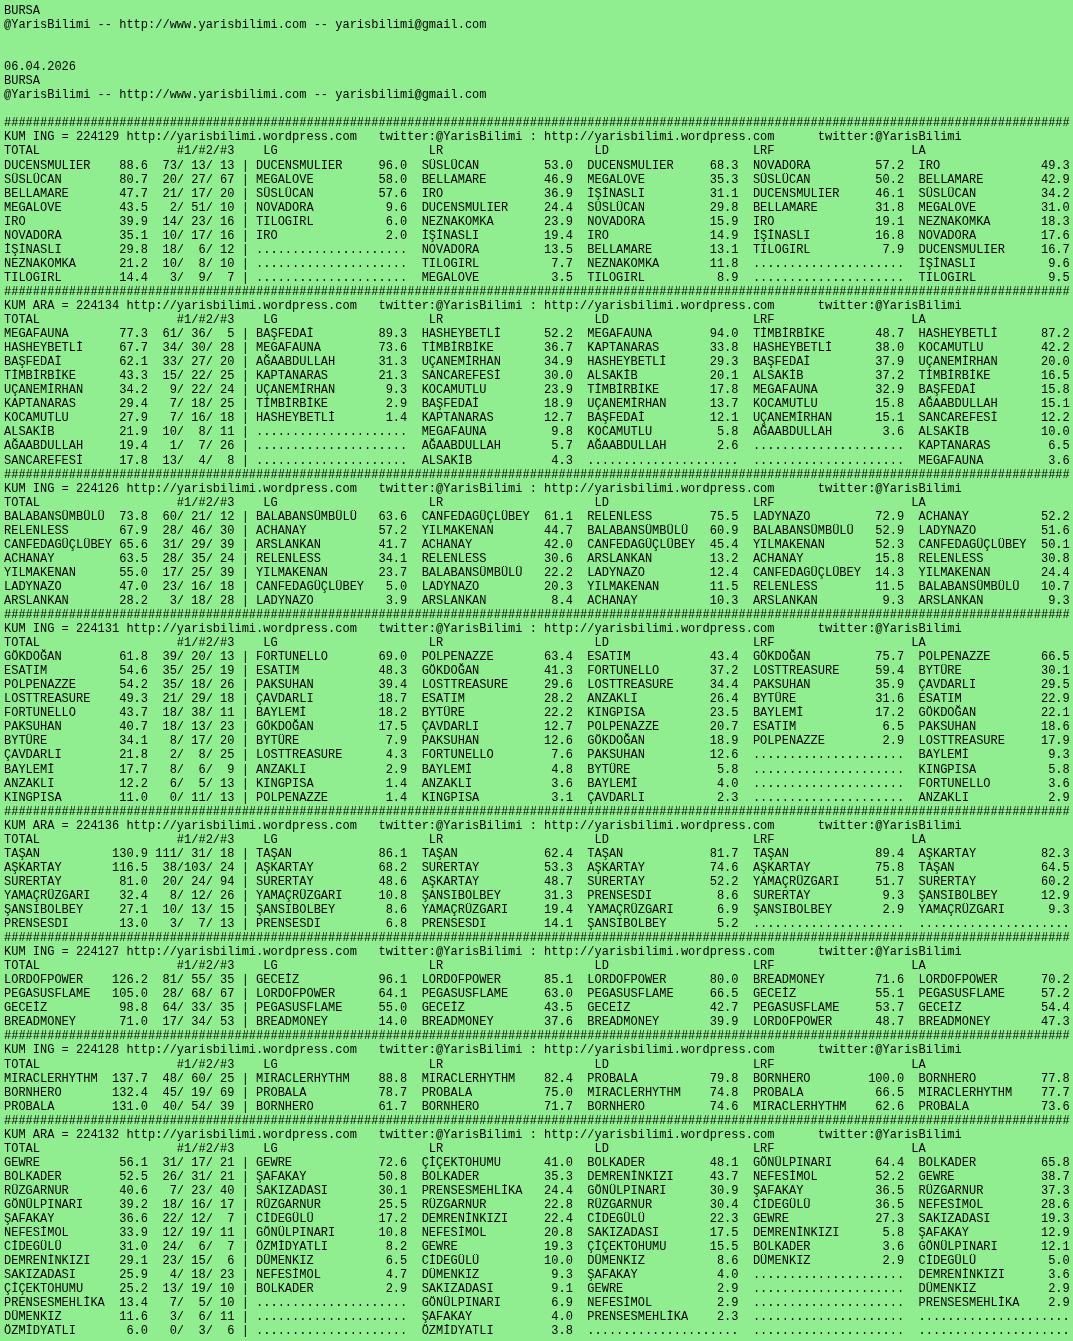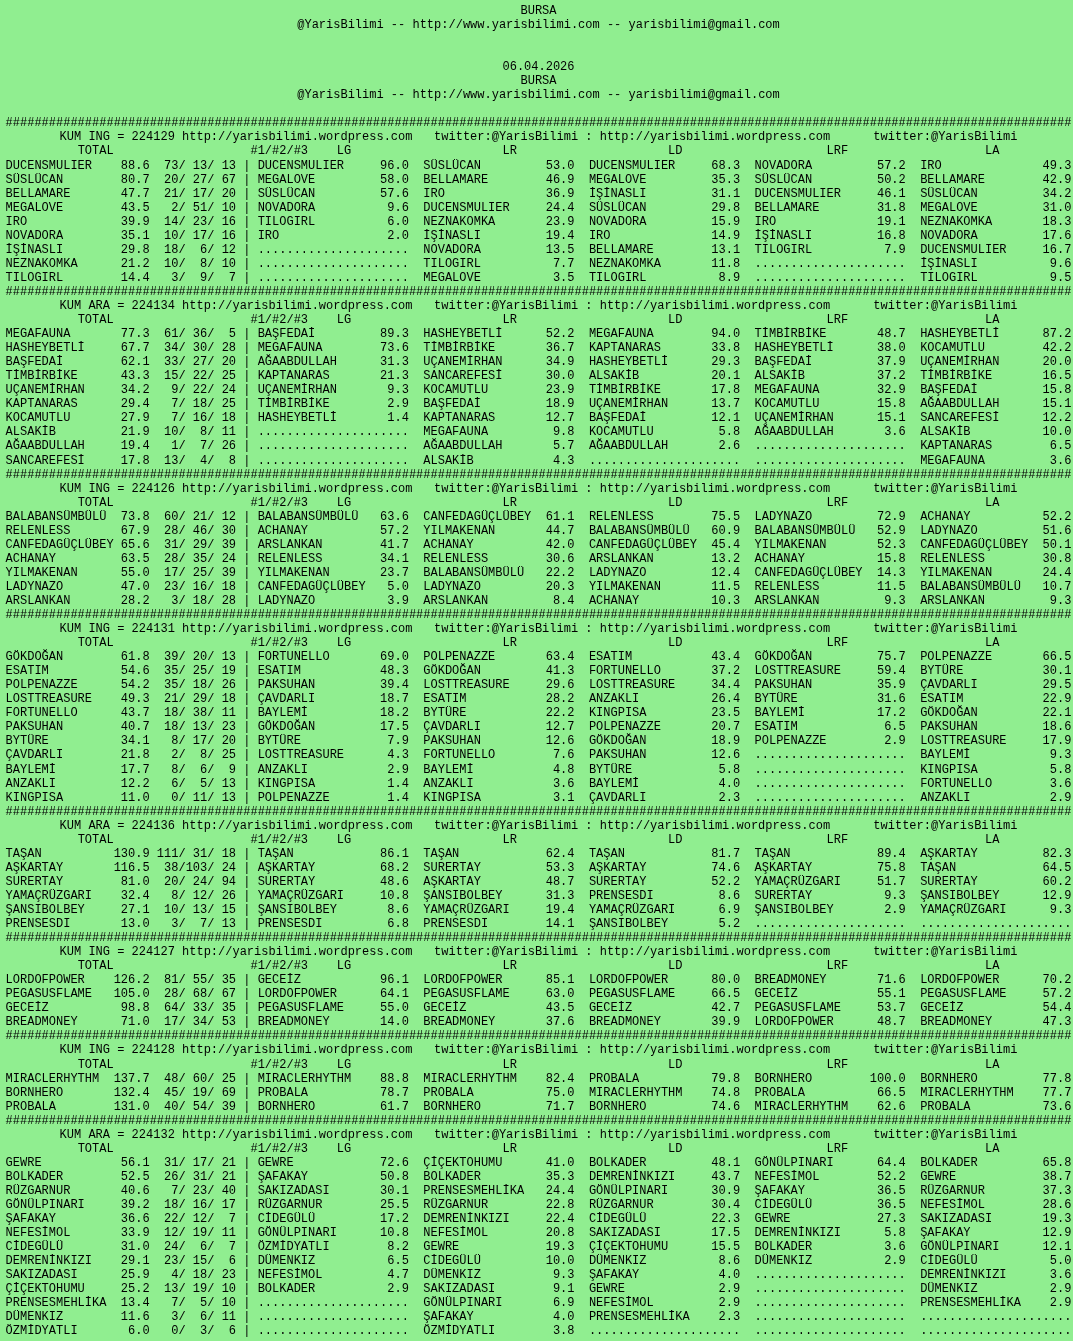--- a/index.html
+++ b/index.html
@@ -7,20 +7,19 @@
     width:1073px;height:1341px;
     background:#90ee90;color:#000;
     overflow:hidden;box-sizing:border-box;
     padding:4px 0 0 4px;
   }
   .report{
     font-family:"Liberation Mono","DejaVu Sans Mono",monospace;
     font-size:12px;
     line-height:14.05px;
     white-space:pre;
-    text-align:center;
   }
   .line{height:14.05px}
 </style>
 </head>
 <body style="background: rgb(144, 238, 144); color: rgb(0, 0, 0);">
 
 <div id="report" class="report"><div class="line">BURSA</div><div class="line">@YarisBilimi -- http://www.yarisbilimi.com -- yarisbilimi@gmail.com</div><div class="line"> </div><div class="line"> </div><div class="line">06.04.2026</div><div class="line">BURSA</div><div class="line">@YarisBilimi -- http://www.yarisbilimi.com -- yarisbilimi@gmail.com</div><div class="line"> </div><div class="line">####################################################################################################################################################</div><div class="line">KUM ING = 224129 http://yarisbilimi.wordpress.com   twitter:@YarisBilimi : http://yarisbilimi.wordpress.com      twitter:@YarisBilimi</div><div class="line">TOTAL                   #1/#2/#3    LG                     LR                     LD                    LRF                   LA</div><div class="line">DUCENSMULIER    88.6  73/ 13/ 13 | DUCENSMULIER     96.0  SÜSLÜCAN         53.0  DUCENSMULIER     68.3  NOVADORA         57.2  IRO              49.3</div><div class="line">SÜSLÜCAN        80.7  20/ 27/ 67 | MEGALOVE         58.0  BELLAMARE        46.9  MEGALOVE         35.3  SÜSLÜCAN         50.2  BELLAMARE        42.9</div><div class="line">BELLAMARE       47.7  21/ 17/ 20 | SÜSLÜCAN         57.6  IRO              36.9  İŞİNASLI         31.1  DUCENSMULIER     46.1  SÜSLÜCAN         34.2</div><div class="line">MEGALOVE        43.5   2/ 51/ 10 | NOVADORA          9.6  DUCENSMULIER     24.4  SÜSLÜCAN         29.8  BELLAMARE        31.8  MEGALOVE         31.0</div><div class="line">IRO             39.9  14/ 23/ 16 | TILOGIRL          6.0  NEZNAKOMKA       23.9  NOVADORA         15.9  IRO              19.1  NEZNAKOMKA       18.3</div><div class="line">NOVADORA        35.1  10/ 17/ 16 | IRO               2.0  İŞİNASLI         19.4  IRO              14.9  İŞİNASLI         16.8  NOVADORA         17.6</div><div class="line">İŞİNASLI        29.8  18/  6/ 12 | .....................  NOVADORA         13.5  BELLAMARE        13.1  TILOGIRL          7.9  DUCENSMULIER     16.7</div><div class="line">NEZNAKOMKA      21.2  10/  8/ 10 | .....................  TILOGIRL          7.7  NEZNAKOMKA       11.8  .....................  İŞİNASLI          9.6</div><div class="line">TILOGIRL        14.4   3/  9/  7 | .....................  MEGALOVE          3.5  TILOGIRL          8.9  .....................  TILOGIRL          9.5</div><div class="line">####################################################################################################################################################</div><div class="line">KUM ARA = 224134 http://yarisbilimi.wordpress.com   twitter:@YarisBilimi : http://yarisbilimi.wordpress.com      twitter:@YarisBilimi</div><div class="line">TOTAL                   #1/#2/#3    LG                     LR                     LD                    LRF                   LA</div><div class="line">MEGAFAUNA       77.3  61/ 36/  5 | BAŞFEDAİ         89.3  HASHEYBETLİ      52.2  MEGAFAUNA        94.0  TİMBİRBİKE       48.7  HASHEYBETLİ      87.2</div><div class="line">HASHEYBETLİ     67.7  34/ 30/ 28 | MEGAFAUNA        73.6  TİMBİRBİKE       36.7  KAPTANARAS       33.8  HASHEYBETLİ      38.0  KOCAMUTLU        42.2</div><div class="line">BAŞFEDAİ        62.1  33/ 27/ 20 | AĞAABDULLAH      31.3  UÇANEMİRHAN      34.9  HASHEYBETLİ      29.3  BAŞFEDAİ         37.9  UÇANEMİRHAN      20.0</div><div class="line">TİMBİRBİKE      43.3  15/ 22/ 25 | KAPTANARAS       21.3  SANCAREFESİ      30.0  ALSAKİB          20.1  ALSAKİB          37.2  TİMBİRBİKE       16.5</div><div class="line">UÇANEMİRHAN     34.2   9/ 22/ 24 | UÇANEMİRHAN       9.3  KOCAMUTLU        23.9  TİMBİRBİKE       17.8  MEGAFAUNA        32.9  BAŞFEDAİ         15.8</div><div class="line">KAPTANARAS      29.4   7/ 18/ 25 | TİMBİRBİKE        2.9  BAŞFEDAİ         18.9  UÇANEMİRHAN      13.7  KOCAMUTLU        15.8  AĞAABDULLAH      15.1</div><div class="line">KOCAMUTLU       27.9   7/ 16/ 18 | HASHEYBETLİ       1.4  KAPTANARAS       12.7  BAŞFEDAİ         12.1  UÇANEMİRHAN      15.1  SANCAREFESİ      12.2</div><div class="line">ALSAKİB         21.9  10/  8/ 11 | .....................  MEGAFAUNA         9.8  KOCAMUTLU         5.8  AĞAABDULLAH       3.6  ALSAKİB          10.0</div><div class="line">AĞAABDULLAH     19.4   1/  7/ 26 | .....................  AĞAABDULLAH       5.7  AĞAABDULLAH       2.6  .....................  KAPTANARAS        6.5</div><div class="line">SANCAREFESİ     17.8  13/  4/  8 | .....................  ALSAKİB           4.3  .....................  .....................  MEGAFAUNA         3.6</div><div class="line">####################################################################################################################################################</div><div class="line">KUM ING = 224126 http://yarisbilimi.wordpress.com   twitter:@YarisBilimi : http://yarisbilimi.wordpress.com      twitter:@YarisBilimi</div><div class="line">TOTAL                   #1/#2/#3    LG                     LR                     LD                    LRF                   LA</div><div class="line">BALABANSÜMBÜLÜ  73.8  60/ 21/ 12 | BALABANSÜMBÜLÜ   63.6  CANFEDAGÜÇLÜBEY  61.1  RELENLESS        75.5  LADYNAZO         72.9  ACHANAY          52.2</div><div class="line">RELENLESS       67.9  28/ 46/ 30 | ACHANAY          57.2  YILMAKENAN       44.7  BALABANSÜMBÜLÜ   60.9  BALABANSÜMBÜLÜ   52.9  LADYNAZO         51.6</div><div class="line">CANFEDAGÜÇLÜBEY 65.6  31/ 29/ 39 | ARSLANKAN        41.7  ACHANAY          42.0  CANFEDAGÜÇLÜBEY  45.4  YILMAKENAN       52.3  CANFEDAGÜÇLÜBEY  50.1</div><div class="line">ACHANAY         63.5  28/ 35/ 24 | RELENLESS        34.1  RELENLESS        30.6  ARSLANKAN        13.2  ACHANAY          15.8  RELENLESS        30.8</div><div class="line">YILMAKENAN      55.0  17/ 25/ 39 | YILMAKENAN       23.7  BALABANSÜMBÜLÜ   22.2  LADYNAZO         12.4  CANFEDAGÜÇLÜBEY  14.3  YILMAKENAN       24.4</div><div class="line">LADYNAZO        47.0  23/ 16/ 18 | CANFEDAGÜÇLÜBEY   5.0  LADYNAZO         20.3  YILMAKENAN       11.5  RELENLESS        11.5  BALABANSÜMBÜLÜ   10.7</div><div class="line">ARSLANKAN       28.2   3/ 18/ 28 | LADYNAZO          3.9  ARSLANKAN         8.4  ACHANAY          10.3  ARSLANKAN         9.3  ARSLANKAN         9.3</div><div class="line">####################################################################################################################################################</div><div class="line">KUM ING = 224131 http://yarisbilimi.wordpress.com   twitter:@YarisBilimi : http://yarisbilimi.wordpress.com      twitter:@YarisBilimi</div><div class="line">TOTAL                   #1/#2/#3    LG                     LR                     LD                    LRF                   LA</div><div class="line">GÖKDOĞAN        61.8  39/ 20/ 13 | FORTUNELLO       69.0  POLPENAZZE       63.4  ESATIM           43.4  GÖKDOĞAN         75.7  POLPENAZZE       66.5</div><div class="line">ESATIM          54.6  35/ 25/ 19 | ESATIM           48.3  GÖKDOĞAN         41.3  FORTUNELLO       37.2  LOSTTREASURE     59.4  BYTÜRE           30.1</div><div class="line">POLPENAZZE      54.2  35/ 18/ 26 | PAKSUHAN         39.4  LOSTTREASURE     29.6  LOSTTREASURE     34.4  PAKSUHAN         35.9  ÇAVDARLI         29.5</div><div class="line">LOSTTREASURE    49.3  21/ 29/ 18 | ÇAVDARLI         18.7  ESATIM           28.2  ANZAKLI          26.4  BYTÜRE           31.6  ESATIM           22.9</div><div class="line">FORTUNELLO      43.7  18/ 38/ 11 | BAYLEMİ          18.2  BYTÜRE           22.2  KINGPISA         23.5  BAYLEMİ          17.2  GÖKDOĞAN         22.1</div><div class="line">PAKSUHAN        40.7  18/ 13/ 23 | GÖKDOĞAN         17.5  ÇAVDARLI         12.7  POLPENAZZE       20.7  ESATIM            6.5  PAKSUHAN         18.6</div><div class="line">BYTÜRE          34.1   8/ 17/ 20 | BYTÜRE            7.9  PAKSUHAN         12.6  GÖKDOĞAN         18.9  POLPENAZZE        2.9  LOSTTREASURE     17.9</div><div class="line">ÇAVDARLI        21.8   2/  8/ 25 | LOSTTREASURE      4.3  FORTUNELLO        7.6  PAKSUHAN         12.6  .....................  BAYLEMİ           9.3</div><div class="line">BAYLEMİ         17.7   8/  6/  9 | ANZAKLI           2.9  BAYLEMİ           4.8  BYTÜRE            5.8  .....................  KINGPISA          5.8</div><div class="line">ANZAKLI         12.2   6/  5/ 13 | KINGPISA          1.4  ANZAKLI           3.6  BAYLEMİ           4.0  .....................  FORTUNELLO        3.6</div><div class="line">KINGPISA        11.0   0/ 11/ 13 | POLPENAZZE        1.4  KINGPISA          3.1  ÇAVDARLI          2.3  .....................  ANZAKLI           2.9</div><div class="line">####################################################################################################################################################</div><div class="line">KUM ARA = 224136 http://yarisbilimi.wordpress.com   twitter:@YarisBilimi : http://yarisbilimi.wordpress.com      twitter:@YarisBilimi</div><div class="line">TOTAL                   #1/#2/#3    LG                     LR                     LD                    LRF                   LA</div><div class="line">TAŞAN          130.9 111/ 31/ 18 | TAŞAN            86.1  TAŞAN            62.4  TAŞAN            81.7  TAŞAN            89.4  AŞKARTAY         82.3</div><div class="line">AŞKARTAY       116.5  38/103/ 24 | AŞKARTAY         68.2  SURERTAY         53.3  AŞKARTAY         74.6  AŞKARTAY         75.8  TAŞAN            64.5</div><div class="line">SURERTAY        81.0  20/ 24/ 94 | SURERTAY         48.6  AŞKARTAY         48.7  SURERTAY         52.2  YAMAÇRÜZGARI     51.7  SURERTAY         60.2</div><div class="line">YAMAÇRÜZGARI    32.4   8/ 12/ 26 | YAMAÇRÜZGARI     10.8  ŞANSIBOLBEY      31.3  PRENSESDI         8.6  SURERTAY          9.3  ŞANSIBOLBEY      12.9</div><div class="line">ŞANSIBOLBEY     27.1  10/ 13/ 15 | ŞANSIBOLBEY       8.6  YAMAÇRÜZGARI     19.4  YAMAÇRÜZGARI      6.9  ŞANSIBOLBEY       2.9  YAMAÇRÜZGARI      9.3</div><div class="line">PRENSESDI       13.0   3/  7/ 13 | PRENSESDI         6.8  PRENSESDI        14.1  ŞANSIBOLBEY       5.2  .....................  .....................</div><div class="line">####################################################################################################################################################</div><div class="line">KUM ING = 224127 http://yarisbilimi.wordpress.com   twitter:@YarisBilimi : http://yarisbilimi.wordpress.com      twitter:@YarisBilimi</div><div class="line">TOTAL                   #1/#2/#3    LG                     LR                     LD                    LRF                   LA</div><div class="line">LORDOFPOWER    126.2  81/ 55/ 35 | GECEİZ           96.1  LORDOFPOWER      85.1  LORDOFPOWER      80.0  BREADMONEY       71.6  LORDOFPOWER      70.2</div><div class="line">PEGASUSFLAME   105.0  28/ 68/ 67 | LORDOFPOWER      64.1  PEGASUSFLAME     63.0  PEGASUSFLAME     66.5  GECEİZ           55.1  PEGASUSFLAME     57.2</div><div class="line">GECEİZ          98.8  64/ 33/ 35 | PEGASUSFLAME     55.0  GECEİZ           43.5  GECEİZ           42.7  PEGASUSFLAME     53.7  GECEİZ           54.4</div><div class="line">BREADMONEY      71.0  17/ 34/ 53 | BREADMONEY       14.0  BREADMONEY       37.6  BREADMONEY       39.9  LORDOFPOWER      48.7  BREADMONEY       47.3</div><div class="line">####################################################################################################################################################</div><div class="line">KUM ING = 224128 http://yarisbilimi.wordpress.com   twitter:@YarisBilimi : http://yarisbilimi.wordpress.com      twitter:@YarisBilimi</div><div class="line">TOTAL                   #1/#2/#3    LG                     LR                     LD                    LRF                   LA</div><div class="line">MIRACLERHYTHM  137.7  48/ 60/ 25 | MIRACLERHYTHM    88.8  MIRACLERHYTHM    82.4  PROBALA          79.8  BORNHERO        100.0  BORNHERO         77.8</div><div class="line">BORNHERO       132.4  45/ 19/ 69 | PROBALA          78.7  PROBALA          75.0  MIRACLERHYTHM    74.8  PROBALA          66.5  MIRACLERHYTHM    77.7</div><div class="line">PROBALA        131.0  40/ 54/ 39 | BORNHERO         61.7  BORNHERO         71.7  BORNHERO         74.6  MIRACLERHYTHM    62.6  PROBALA          73.6</div><div class="line">####################################################################################################################################################</div><div class="line">KUM ARA = 224132 http://yarisbilimi.wordpress.com   twitter:@YarisBilimi : http://yarisbilimi.wordpress.com      twitter:@YarisBilimi</div><div class="line">TOTAL                   #1/#2/#3    LG                     LR                     LD                    LRF                   LA</div><div class="line">GEWRE           56.1  31/ 17/ 21 | GEWRE            72.6  ÇİÇEKTOHUMU      41.0  BOLKADER         48.1  GÖNÜLPINARI      64.4  BOLKADER         65.8</div><div class="line">BOLKADER        52.5  26/ 31/ 21 | ŞAFAKAY          50.8  BOLKADER         35.3  DEMRENİNKIZI     43.7  NEFESİMOL        52.2  GEWRE            38.7</div><div class="line">RÜZGARNUR       40.6   7/ 23/ 40 | SAKIZADASI       30.1  PRENSESMEHLİKA   24.4  GÖNÜLPINARI      30.9  ŞAFAKAY          36.5  RÜZGARNUR        37.3</div><div class="line">GÖNÜLPINARI     39.2  18/ 16/ 17 | RÜZGARNUR        25.5  RÜZGARNUR        22.8  RÜZGARNUR        30.4  CİDEGÜLÜ         36.5  NEFESİMOL        28.6</div><div class="line">ŞAFAKAY         36.6  22/ 12/  7 | CİDEGÜLÜ         17.2  DEMRENİNKIZI     22.4  CİDEGÜLÜ         22.3  GEWRE            27.3  SAKIZADASI       19.3</div><div class="line">NEFESİMOL       33.9  12/ 19/ 11 | GÖNÜLPINARI      10.8  NEFESİMOL        20.8  SAKIZADASI       17.5  DEMRENİNKIZI      5.8  ŞAFAKAY          12.9</div><div class="line">CİDEGÜLÜ        31.0  24/  6/  7 | ÖZMİDYATLI        8.2  GEWRE            19.3  ÇİÇEKTOHUMU      15.5  BOLKADER          3.6  GÖNÜLPINARI      12.1</div><div class="line">DEMRENİNKIZI    29.1  23/ 15/  6 | DÜMENKIZ          6.5  CİDEGÜLÜ         10.0  DÜMENKIZ          8.6  DÜMENKIZ          2.9  CİDEGÜLÜ          5.0</div><div class="line">SAKIZADASI      25.9   4/ 18/ 23 | NEFESİMOL         4.7  DÜMENKIZ          9.3  ŞAFAKAY           4.0  .....................  DEMRENİNKIZI      3.6</div><div class="line">ÇİÇEKTOHUMU     25.2  13/ 19/ 10 | BOLKADER          2.9  SAKIZADASI        9.1  GEWRE             2.9  .....................  DÜMENKIZ          2.9</div><div class="line">PRENSESMEHLİKA  13.4   7/  5/ 10 | .....................  GÖNÜLPINARI       6.9  NEFESİMOL         2.9  .....................  PRENSESMEHLİKA    2.9</div><div class="line">DÜMENKIZ        11.6   3/  6/ 11 | .....................  ŞAFAKAY           4.0  PRENSESMEHLİKA    2.3  .....................  .....................</div><div class="line">ÖZMİDYATLI       6.0   0/  3/  6 | .....................  ÖZMİDYATLI        3.8  .....................  .....................  .....................</div></div>
 
 </body></html>

